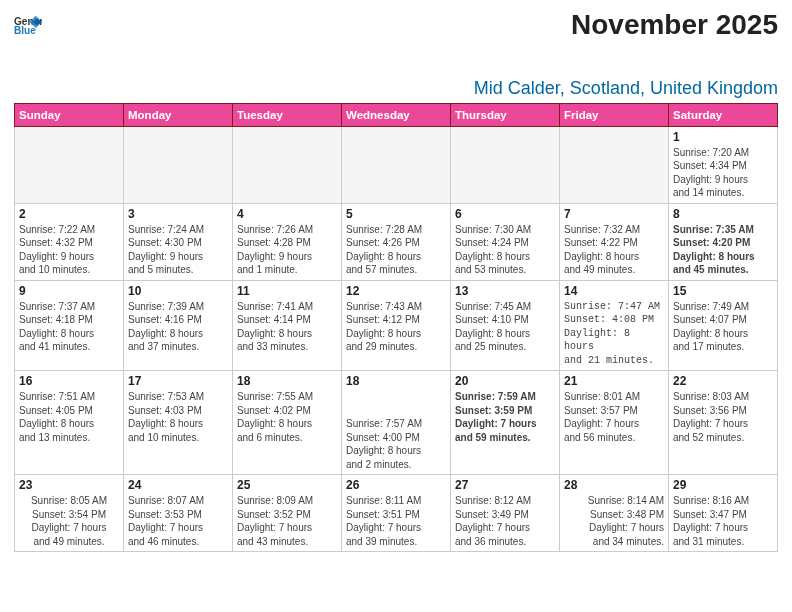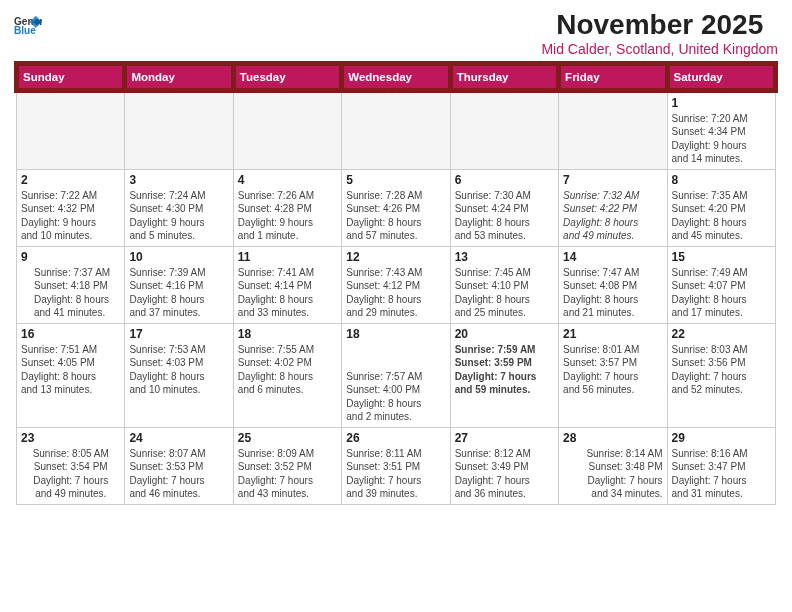--- a/index.html
+++ b/index.html
@@ -26,47 +26,48 @@
       display: flex;
       align-items: center;
       gap: 4px;
       margin-top: 4px;
     }
     .logo-icon {
       width: 28px;
       height: 22px;
     }
     .title-block {
-      text-align: center;
+      text-align: right;
     }
     .title-block h1 {
       font-size: 28px;
       font-weight: bold;
       color: #222;
       line-height: 1.1;
     }
     .title-block h2 {
-      font-size: 14px;
-      color: #be185d;
+      font-size: 18px;
+      color: #0369a1;
       font-weight: normal;
+      margin-top: 37px;
     }
     .calendar {
       width: 100%;
       border-collapse: collapse;
       border: 1px solid #ccc;
       table-layout: fixed;
     }
     .calendar thead tr th {
-      background: #be185d;
+      background: #ec4899;
       color: #fff;
       font-size: 11.5px;
       font-weight: bold;
       padding: 5px 4px;
       text-align: left;
-      border: 5px solid #7f1d1d;
+      border: 1px solid #7f1d1d;
     }
     .calendar tbody tr td {
       vertical-align: top;
       border: 1px solid #ccc;
       padding: 3px 4px;
       font-size: 9.5px;
       color: #333;
       background: #fff;
       height: 74px;
     }
@@ -167,37 +168,37 @@
           </td>
           <td>
             <span class="day-num">6</span>
             <div class="day-info" style="white-space: pre-line;">Sunrise: 7:30 AM
 Sunset: 4:24 PM
 Daylight: 8 hours
 and 53 minutes.</div>
           </td>
           <td>
             <span class="day-num">7</span>
-            <div class="day-info" style="white-space: pre-line; font-style: italic;">Sunrise: 7:32 AM
+            <div class="day-info" style="white-space: pre-line;">Sunrise: 7:32 AM
 Sunset: 4:22 PM
 Daylight: 8 hours
 and 49 minutes.</div>
           </td>
           <td>
             <span class="day-num">8</span>
-            <div class="day-info" style="white-space: pre-line;">Sunrise: 7:35 AM
+            <div class="day-info" style="white-space: pre-line; font-weight: bold;">Sunrise: 7:35 AM
 Sunset: 4:20 PM
 Daylight: 8 hours
 and 45 minutes.</div>
           </td>
         </tr>
         <tr>
           <td>
             <span class="day-num">9</span>
-            <div class="day-info" style="white-space: pre-line; margin-left: 13px;">Sunrise: 7:37 AM
+            <div class="day-info" style="white-space: pre-line;">Sunrise: 7:37 AM
 Sunset: 4:18 PM
 Daylight: 8 hours
 and 41 minutes.</div>
           </td>
           <td>
             <span class="day-num">10</span>
             <div class="day-info" style="white-space: pre-line;">Sunrise: 7:39 AM
 Sunset: 4:16 PM
 Daylight: 8 hours
 and 37 minutes.</div>
@@ -218,21 +219,21 @@
           </td>
           <td>
             <span class="day-num">13</span>
             <div class="day-info" style="white-space: pre-line;">Sunrise: 7:45 AM
 Sunset: 4:10 PM
 Daylight: 8 hours
 and 25 minutes.</div>
           </td>
           <td>
             <span class="day-num">14</span>
-            <div class="day-info" style="white-space: pre-line;">Sunrise: 7:47 AM
+            <div class="day-info" style="white-space: pre-line; font-family: Liberation Mono, monospace;">Sunrise: 7:47 AM
 Sunset: 4:08 PM
 Daylight: 8 hours
 and 21 minutes.</div>
           </td>
           <td>
             <span class="day-num">15</span>
             <div class="day-info" style="white-space: pre-line;">Sunrise: 7:49 AM
 Sunset: 4:07 PM
 Daylight: 8 hours
 and 17 minutes.</div>

